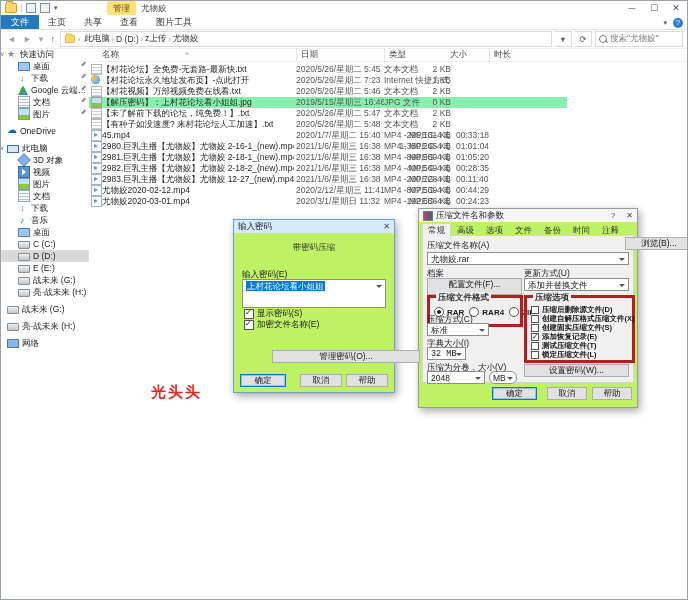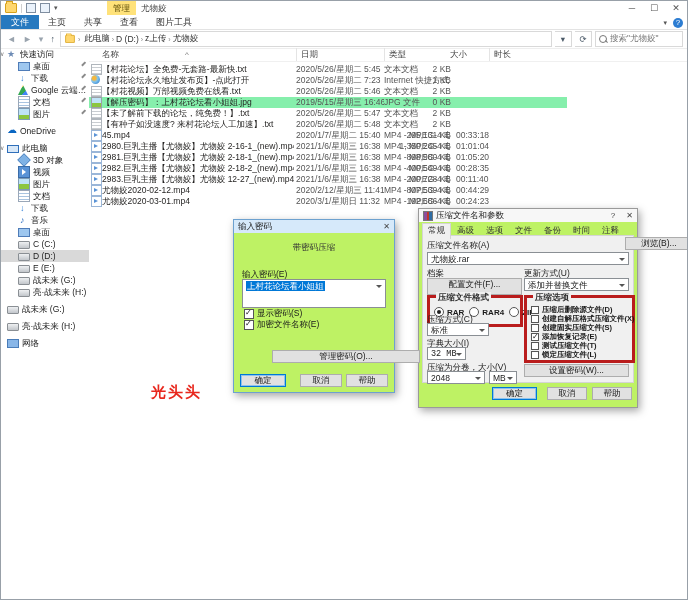--- a/index.html
+++ b/index.html
@@ -154,21 +154,21 @@
   #rardlg .optgroup{left:105px;top:86px;width:105px;height:62px;}
   #rardlg .optgroup .cbs{padding:7px 0 0 4px;}
   #rardlg .optgroup .cbrow{height:9px;font-size:7.5px;white-space:nowrap;}
   #rardlg .optgroup .cb{width:6px;height:6px;}
   #rardlg .l-method{left:8px;top:105px;}
   #rardlg .methodcombo{left:8px;top:114px;width:62px;height:13px;}
   #rardlg .l-dict{left:8px;top:129px;}
   #rardlg .dictcombo{left:8px;top:138px;width:39px;height:13px;font-family:Liberation Mono, monospace;}
   #rardlg .l-vol{left:8px;top:153px;}
   #rardlg .volcombo{left:8px;top:162px;width:58px;height:13px;}
-  #rardlg .unitcombo{left:70px;top:162px;width:28px;height:13px;}
+  #rardlg .unitcombo{left:70px;top:162px;width:28px;height:13px;border-radius:6px;}
   #rardlg .setpwbtn{left:105px;top:155px;width:105px;}
   #rardlg .ok{left:73px;top:178px;width:45px;}
   #rardlg .cancel{left:128px;top:178px;width:40px;}
   #rardlg .help{left:173px;top:178px;width:40px;}
 
   .rednote{position:absolute;left:150px;top:382px;font-size:15px;font-weight:bold;color:#e8281e;letter-spacing:2px;}
 </style>
 </head>
 <body>
 

